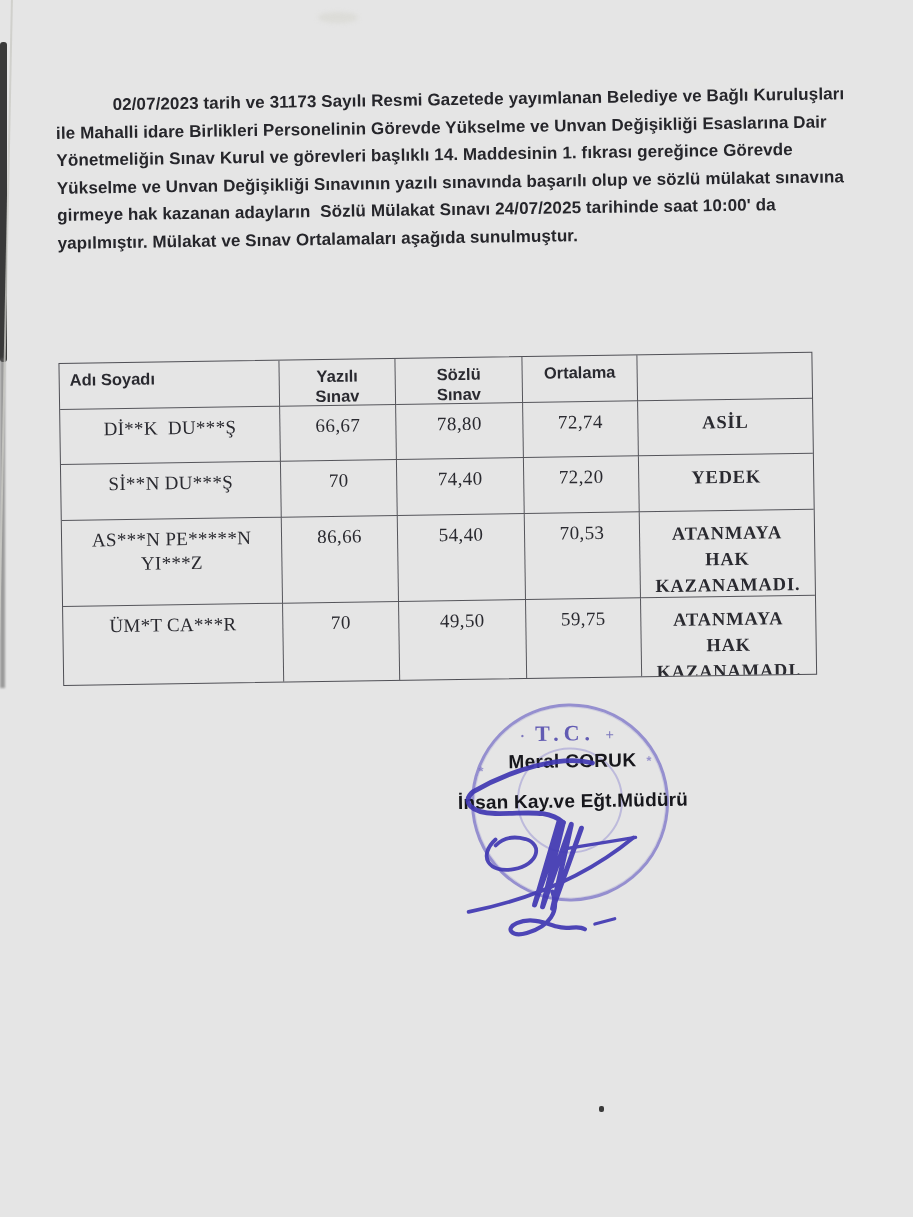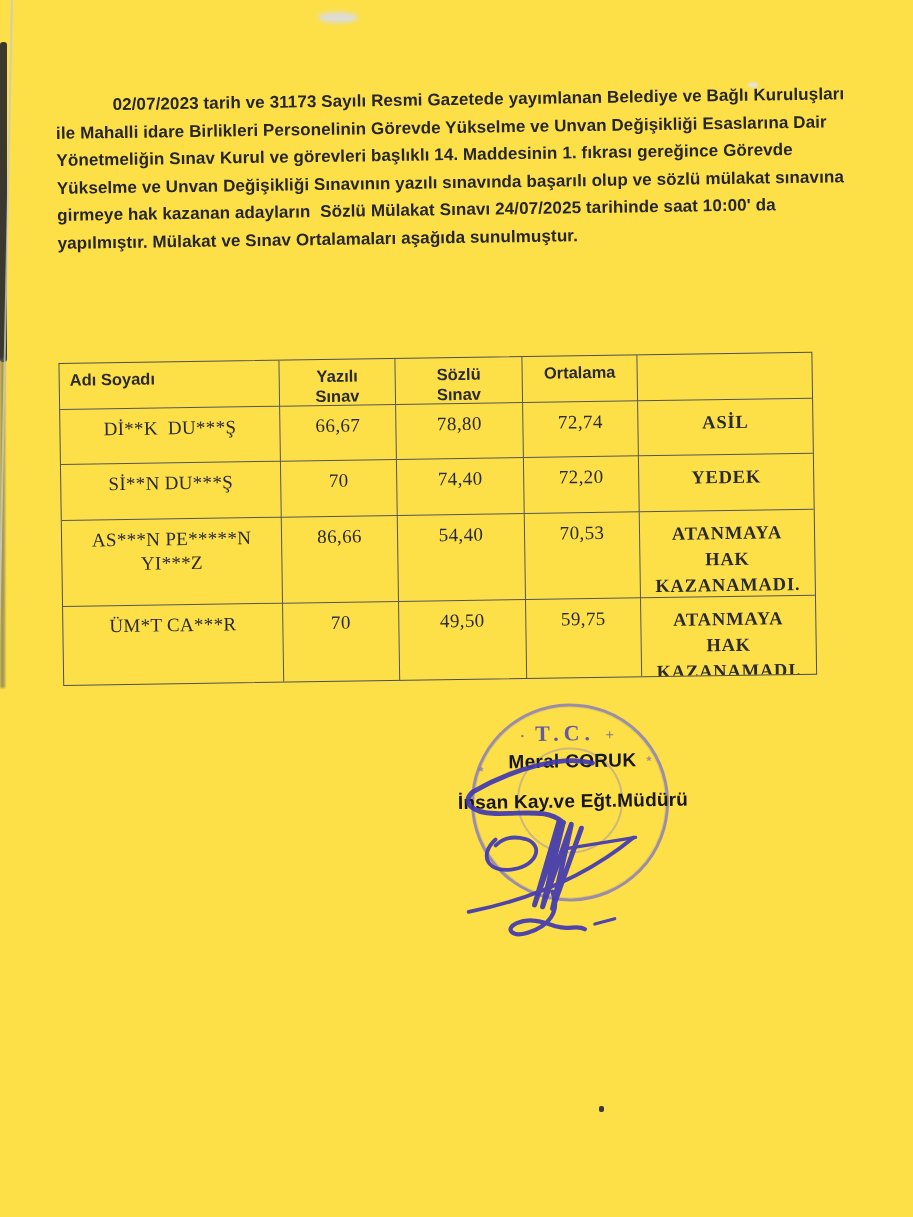--- a/index.html
+++ b/index.html
@@ -3,21 +3,21 @@
 <meta charset="utf-8">
 <style>
   html,body{margin:0;padding:0;}
   body{
     width:913px;height:1217px;overflow:hidden;
     background:#ffffff;
     font-family:"Liberation Sans",sans-serif;
   }
   .page{
     position:relative;width:913px;height:1217px;
-    background:#fde047;overflow:hidden;
+    background:#e5e5e5;overflow:hidden;
   }
   .tilt{position:absolute;inset:0;transform:rotate(-0.85deg);transform-origin:460px 600px;}
 
   
   .edge-a{position:absolute;left:0;top:42px;width:7px;height:320px;background:#2b2b2b;border-radius:3px;filter:blur(0.6px);opacity:.92;}
   .edge-b{position:absolute;left:0;top:358px;width:5px;height:330px;background:#5d5d5d;filter:blur(1px);opacity:.55;}
   .edge-line{position:absolute;left:11px;top:-4px;width:2px;height:1230px;background:#cbcbc6;transform:rotate(1.15deg);transform-origin:top left;opacity:.8;}
   .smudge-top{position:absolute;left:318px;top:12px;width:40px;height:11px;background:#dcdcd8;border-radius:50%;filter:blur(2px);}
   .smudge-right{position:absolute;left:748px;top:82px;width:10px;height:6px;background:#e4e4e0;border-radius:50%;filter:blur(1px);}
   .speck{position:absolute;left:599px;top:1106px;width:5px;height:6px;background:#3a3a3a;border-radius:2px;filter:blur(.4px);}

